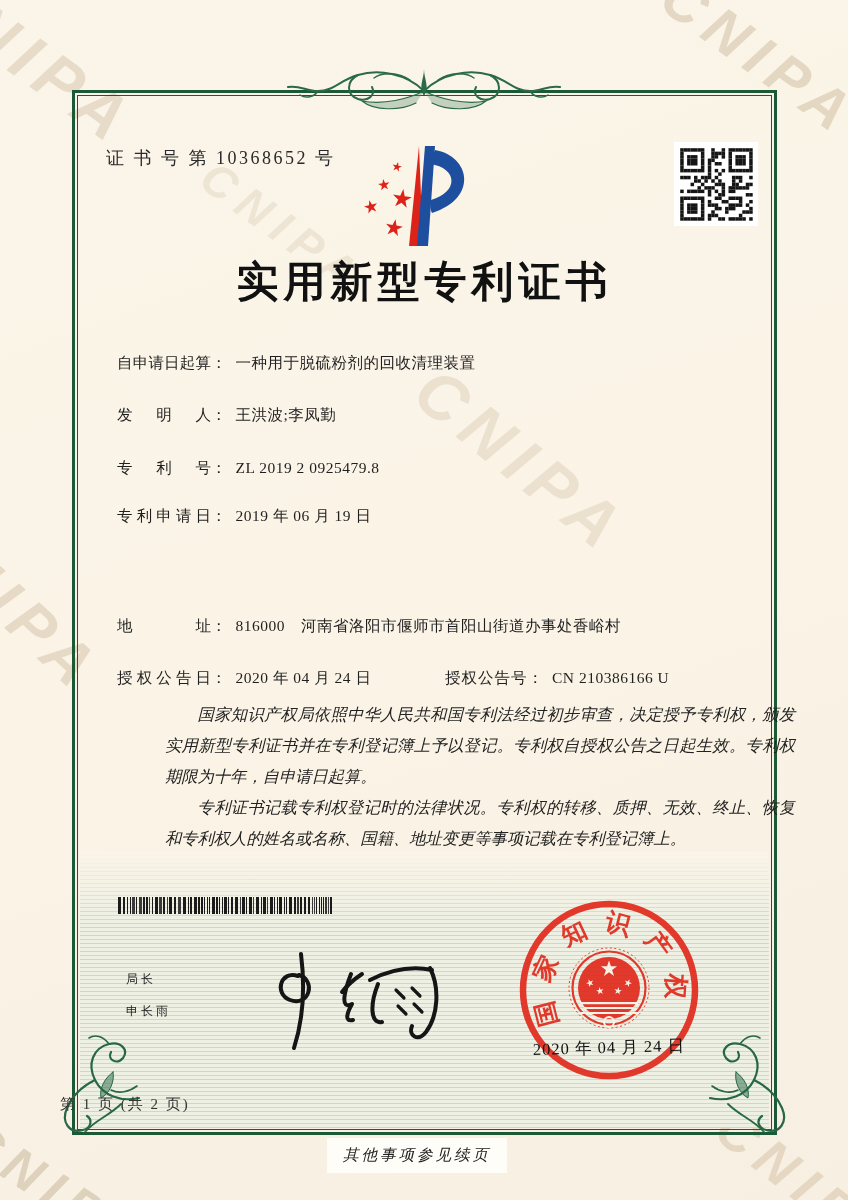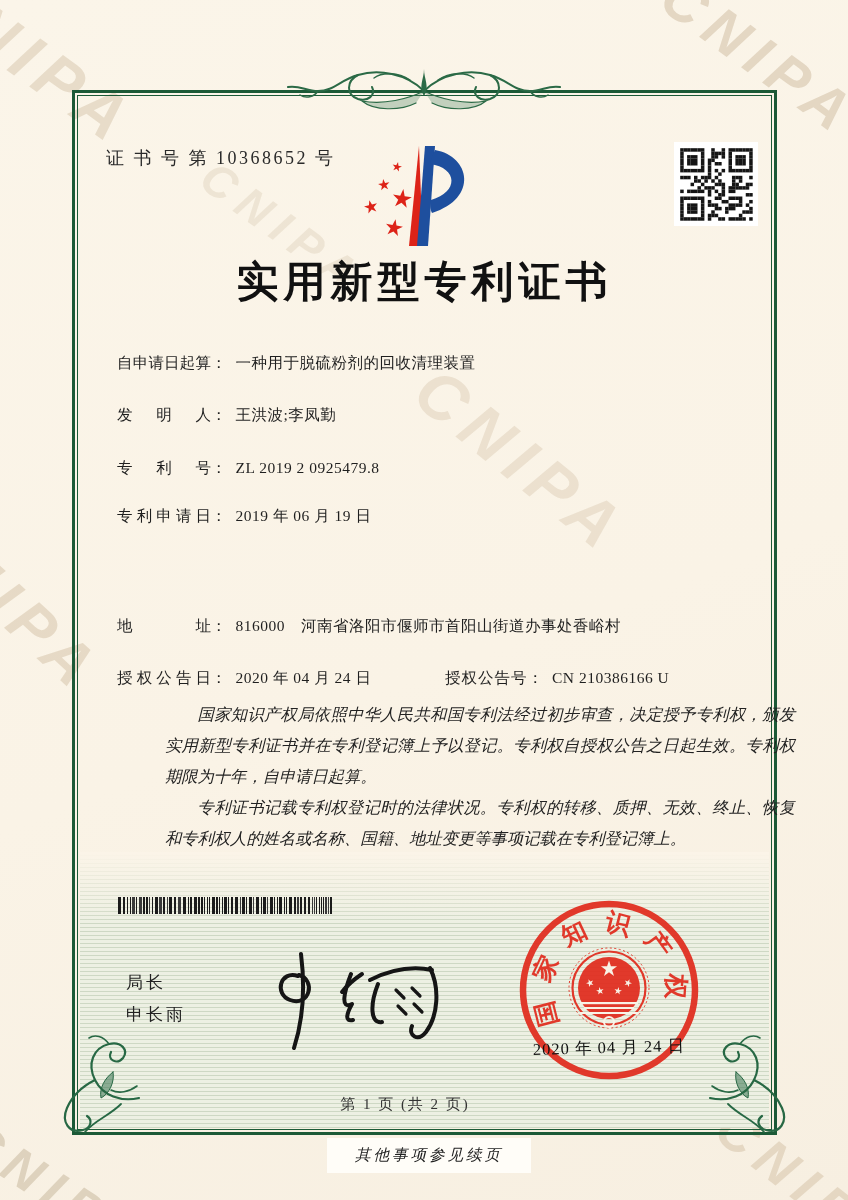--- a/index.html
+++ b/index.html
@@ -57,35 +57,35 @@
   .paras{
     position:absolute; left:117px; top:699px; width:630px;
     font-size:16.3px; line-height:31px; font-style:italic; color:#222;
     text-align:justify;
     margin-left:48px;
   }
   .paras p{margin:0; text-indent:2em;}
   .barcode{position:absolute; left:118px; top:897px;}
   .sig-label{
     position:absolute; left:126px; font-family:Liberation Mono, monospace;
-    font-size:17px; letter-spacing:3px; color:#222;
+    font-size:12px; letter-spacing:3px; color:#222;
   }
   .signature{position:absolute; left:254px; top:950px;}
   .seal{position:absolute; left:514px; top:895px;}
   .seal-date{
     position:absolute; left:506px; top:1037px; width:206px; text-align:center;
     font-size:16.5px; letter-spacing:1px; color:#111; transform:rotate(-1.5deg);
   }
   .page-info{
-    position:absolute; left:60px; top:1095px; width:690px; text-align:center;
+    position:absolute; left:60px; top:1095px; width:690px; text-align:left;
     font-size:15px; letter-spacing:2px; color:#333;
   }
   .cont-note{
     position:absolute; left:327px; top:1138px; background:#fffdf8;
-    padding:7px 28px; font-size:15.5px; letter-spacing:3px; color:#222; font-style:italic;
+    padding:7px 16px; font-size:15.5px; letter-spacing:3px; color:#222; font-style:italic;
   }
 </style>
 </head>
 <body>
 
 <div class="page">
 
   <div class="wm" style="left:-52px; top:-48px; font-size:66px; transform:rotate(36deg);">CNIPA</div>
   <div class="wm" style="left:688px; top:-38px; font-size:58px; transform:rotate(36deg); color:rgba(206,186,158,0.5);">CNIPA</div>
   <div class="wm" style="left:222px; top:150px; font-size:46px; transform:rotate(36deg); color:rgba(210,192,166,0.30);">CNIPA</div>

